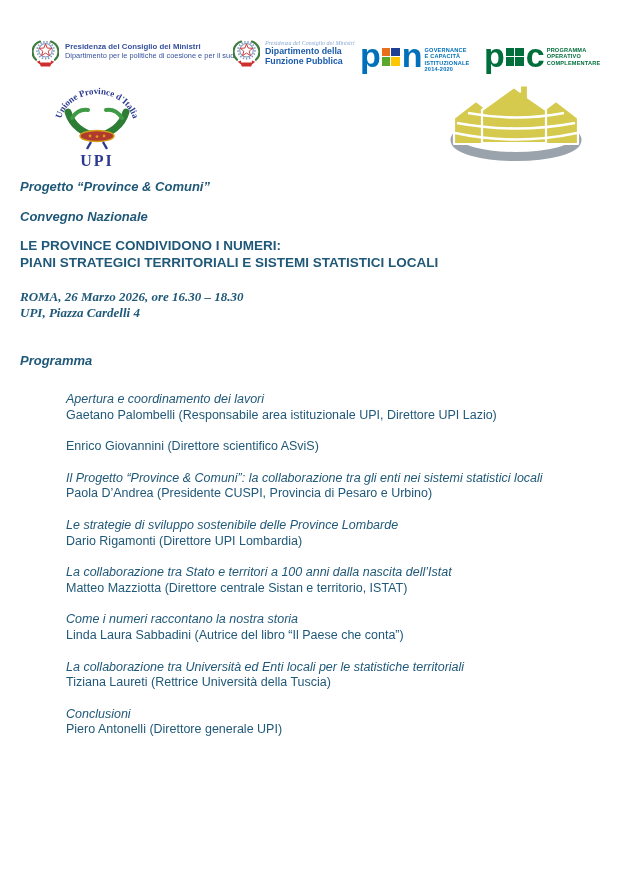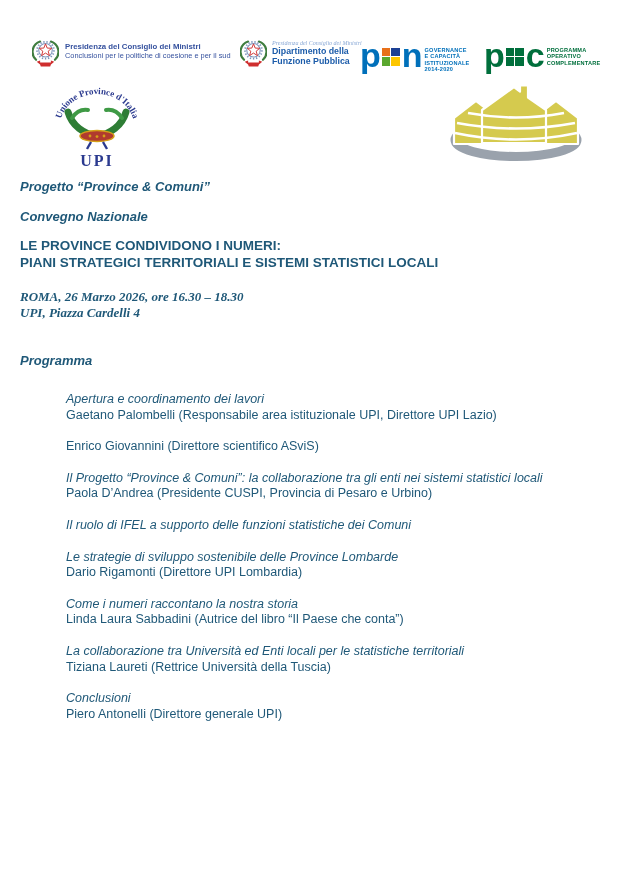--- a/index.html
+++ b/index.html
@@ -4,21 +4,21 @@
 <style>
   html,body{margin:0;padding:0;background:#ffffff;}
   .page{
     position:relative;width:630px;height:896px;background:#ffffff;
     font-family:"Liberation Sans","DejaVu Sans",sans-serif;
     color:#1F5878;overflow:hidden;margin:8px auto;
   }
   
   .logo-row-item{position:absolute;display:flex;}
   .logo-coesione{left:32px;top:29px;gap:6px;}
-  .logo-fp{left:240px;top:29px;gap:5px;}
+  .logo-fp{left:233px;top:29px;gap:5px;}
   .gov-emblem{width:27px;height:32px;flex:0 0 auto;}
   .coesione-text{padding-top:5px;color:#35519E;font-size:7.4px;line-height:9px;white-space:nowrap;}
   .coesione-text .l1{font-weight:bold;font-size:7.8px;}
   .fp-text{padding-top:3px;white-space:nowrap;}
   .fp-script{font-family:"Liberation Serif","DejaVu Serif",serif;font-style:italic;font-size:6px;color:#8AA9D6;line-height:7px;}
   .fp-line{font-weight:bold;font-size:8.8px;line-height:9.6px;color:#1C5CAA;}
   .logo-pon{left:360px;top:30px;}
   .logo-poc{left:484px;top:30px;}
   .big-letter{font-size:34px;font-weight:bold;line-height:34px;letter-spacing:-1px;}
   .sq-grid{display:grid;grid-template-columns:8.5px 8.5px;grid-template-rows:8.5px 8.5px;gap:1px;margin:9.5px 2px 0 2px;}
@@ -55,21 +55,21 @@
 </svg>
 
 <div class="page">
 
   <div class="logo-row-item logo-coesione">
     <svg class="gov-emblem" viewBox="0 0 40 46">
         <use href="#italy-emblem"></use>
       </svg>
     <div class="coesione-text">
       <div class="l1">Presidenza del Consiglio dei Ministri</div>
-      <div class="l2">Conclusioni per le politiche di coesione e per il sud</div>
+      <div class="l2">Dipartimento per le politiche di coesione e per il sud</div>
     </div>
   </div>
 
   <div class="logo-row-item logo-fp">
     <svg class="gov-emblem" viewBox="0 0 40 46">
         <use href="#italy-emblem"></use>
       </svg>
     <div class="fp-text">
       <div class="fp-script">Presidenza del Consiglio dei Ministri</div>
       <div class="fp-line">Dipartimento della</div>
@@ -169,28 +169,31 @@
       <div class="program-item">
         <div class="speaker">Enrico Giovannini (Direttore scientifico ASviS)</div>
       </div>
 
       <div class="program-item">
         <div class="topic">Il Progetto “Province &amp; Comuni”: la collaborazione tra gli enti nei sistemi statistici locali</div>
         <div class="speaker">Paola D’Andrea (Presidente CUSPI, Provincia di Pesaro e Urbino)</div>
       </div>
 
       <div class="program-item">
-        <div class="topic">Il ruolo di IFEL a supporto delle funzioni statistiche dei Comuni</div>
       </div>
 
       <div class="program-item">
         <div class="topic">Le strategie di sviluppo sostenibile delle Province Lombarde</div>
         <div class="speaker">Dario Rigamonti (Direttore UPI Lombardia)</div>
       </div>
 
+      <div class="program-item">
+        <div class="topic">La collaborazione tra Stato e territori a 100 anni dalla nascita dell’Istat</div>
+        <div class="speaker">Matteo Mazziotta (Direttore centrale Sistan e territorio, ISTAT)</div>
+      </div>
 
       <div class="program-item">
         <div class="topic">Come i numeri raccontano la nostra storia</div>
         <div class="speaker">Linda Laura Sabbadini (Autrice del libro “Il Paese che conta”)</div>
       </div>
 
       <div class="program-item">
         <div class="topic">La collaborazione tra Università ed Enti locali per le statistiche territoriali</div>
         <div class="speaker">Tiziana Laureti (Rettrice Università della Tuscia)</div>
       </div>

